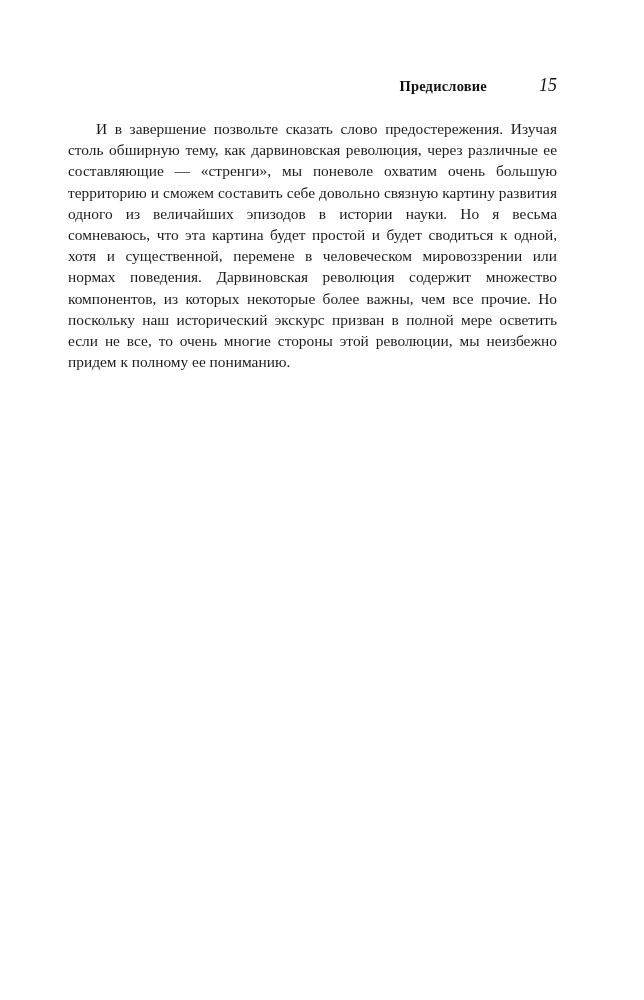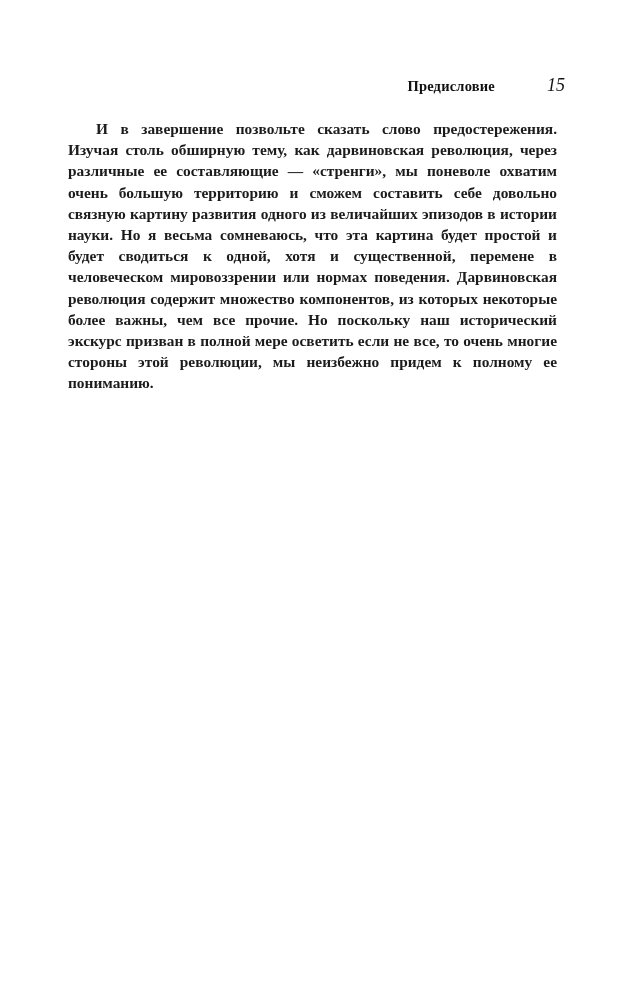--- a/index.html
+++ b/index.html
@@ -14,21 +14,21 @@
     height: 1000px;
     background: #ffffff;
     overflow: hidden;
     font-family: "Liberation Serif", "DejaVu Serif", serif;
     color: #1a1a1a;
   }
 
   
   .running-head {
     position: absolute;
-    left: 76px;
+    left: 68px;
     top: 76px;
     width: 489px;
     display: flex;
     justify-content: flex-end;
     align-items: baseline;
     line-height: 1;
   }
 
   .running-head-title {
     font-size: 14.5px;
@@ -56,21 +56,20 @@
 
   .body-paragraph {
     margin: 0;
     font-size: 15.4px;
     line-height: 21.2px;
     text-align: justify;
     text-justify: inter-word;
     text-indent: 28px;
     color: #1c1c1c;
     hyphens: manual;
-    font-weight: bold;
     -webkit-hyphens: manual;
   }
 </style>
 </head>
 <body>
 
 <div class="page">
 
   <div class="running-head">
     <span class="running-head-title">Предисловие</span>

